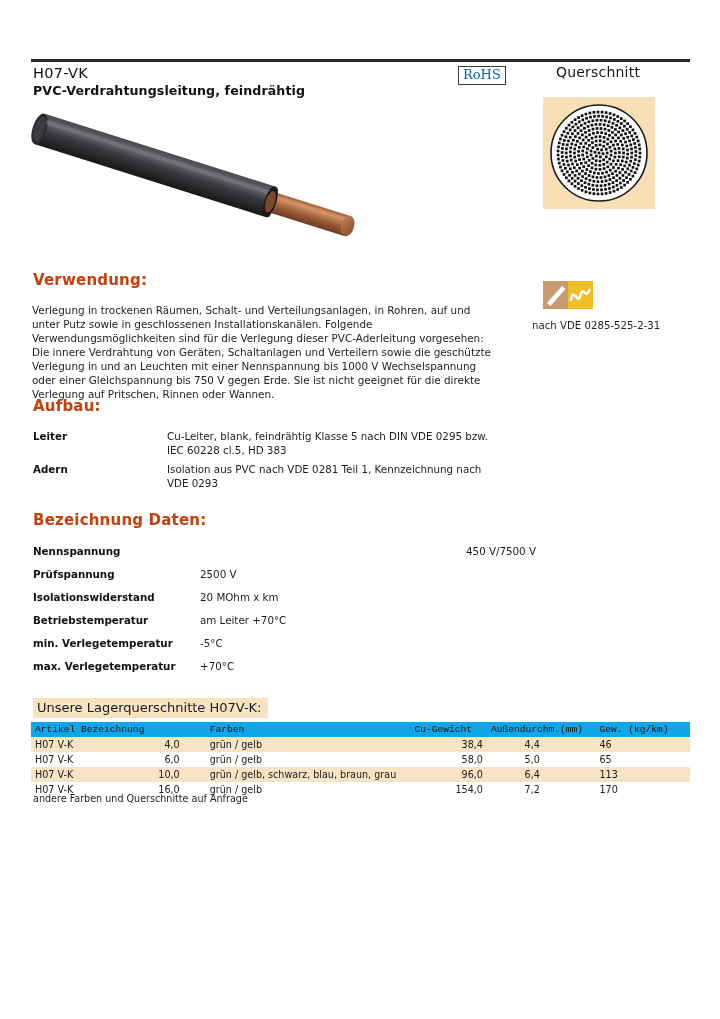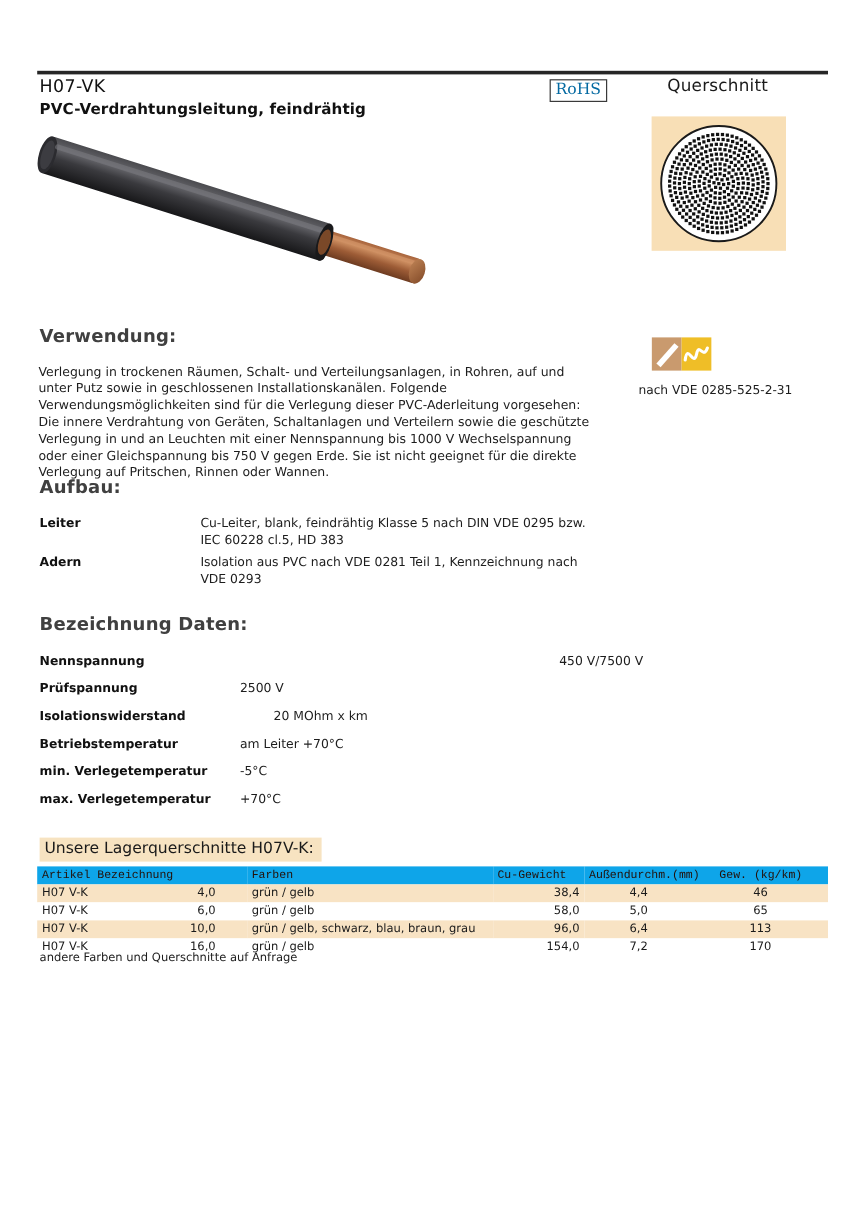--- a/index.html
+++ b/index.html
@@ -57,21 +57,21 @@
   .xsec svg { display: block; }
 
   
   .cable { position: absolute; left: 30px; top: 104px; width: 360px; height: 145px; }
   .cable svg { display:block; }
 
   
   .sec-head {
     position: absolute;
     font-size: 15px; font-weight: bold;
-    color: #404040; letter-spacing: .2px;
+    color: #c2410c; letter-spacing: .2px;
   }
 
   
   .verw-body {
     position: absolute; left: 32px; top: 303px; width: 463px;
     font-size: 10.4px; line-height: 14.0px; color: #1d1d1d;
     text-align: left;
   }
 
   
@@ -121,21 +121,21 @@
     height: 13px;
     white-space: nowrap;
   }
   .tbl tr.alt td { background: #F8E3C4; }
   .tbl tr.plain td { background: #ffffff; }
   .c-art  { width: 120px; }
   .c-size { width: 60px; text-align: right; padding-right: 26px !important; }
   .c-far  { width: 214px; }
   .c-cu   { width: 86px; text-align: right; }
   .c-ad   { width: 116px; text-align: center; padding-right: 22px !important;}
-  .c-gw   { width: 110px; text-align: center; padding-right: 22px !important;}
+  .c-gw   { width: 110px; text-align: left; padding-right: 22px !important;}
   th.c-cu, th.c-ad, th.c-gw { text-align: left; padding-right: 4px !important; }
   th.c-size { text-align: left; padding-right: 4px !important; }
 
   .tbl-foot {
     position: absolute; left: 33px; top: 793px;
     font-size: 9.6px; color: #1d1d1d;
   }
 </style>
 </head>
 <body>
@@ -577,21 +577,21 @@
   <div class="defrow" style="top:545px;">
     <div class="k">Nennspannung</div>
     <div class="v" style="left:167px;text-align:right;">450 V/7500 V</div>
   </div>
   <div class="defrow" style="top:568px;">
     <div class="k">Prüfspannung</div>
     <div class="v" style="left:167px;">2500 V</div>
   </div>
   <div class="defrow" style="top:591px;">
     <div class="k">Isolationswiderstand</div>
-    <div class="v" style="left:167px;margin-left:28px;">20 MOhm x km</div>
+    <div class="v" style="left:167px;">20 MOhm x km</div>
   </div>
   <div class="defrow" style="top:614px;">
     <div class="k">Betriebstemperatur</div>
     <div class="v" style="left:167px;">am Leiter +70°C</div>
   </div>
   <div class="defrow" style="top:637px;">
     <div class="k">min. Verlegetemperatur</div>
     <div class="v" style="left:167px;">-5°C</div>
   </div>
   <div class="defrow" style="top:660px;">

